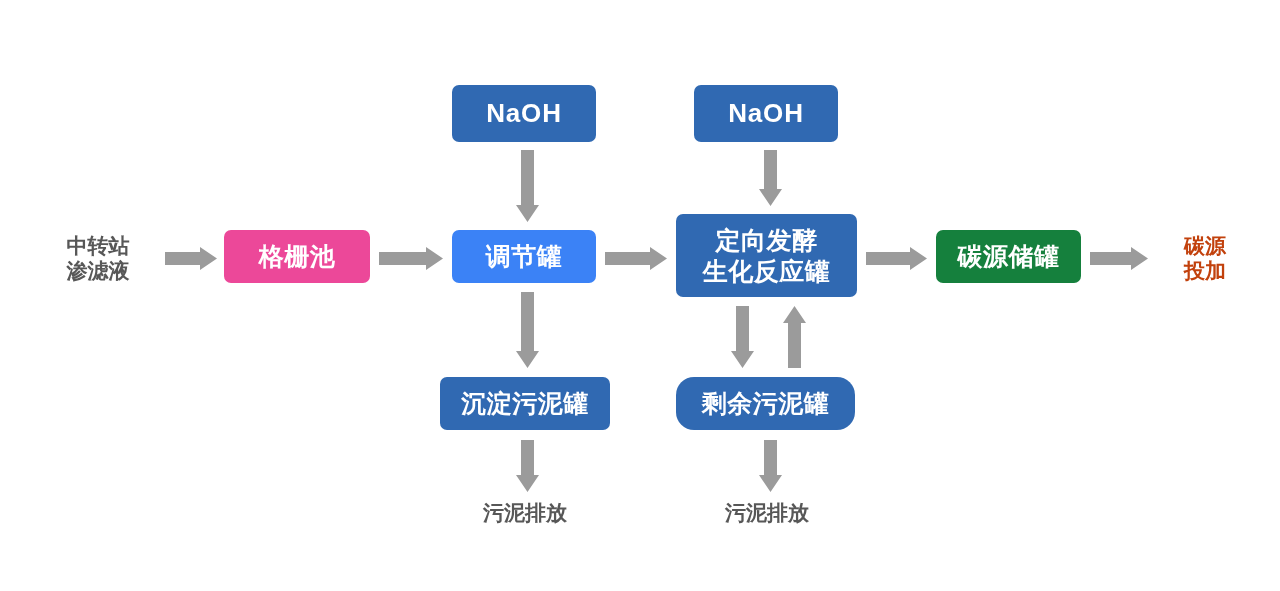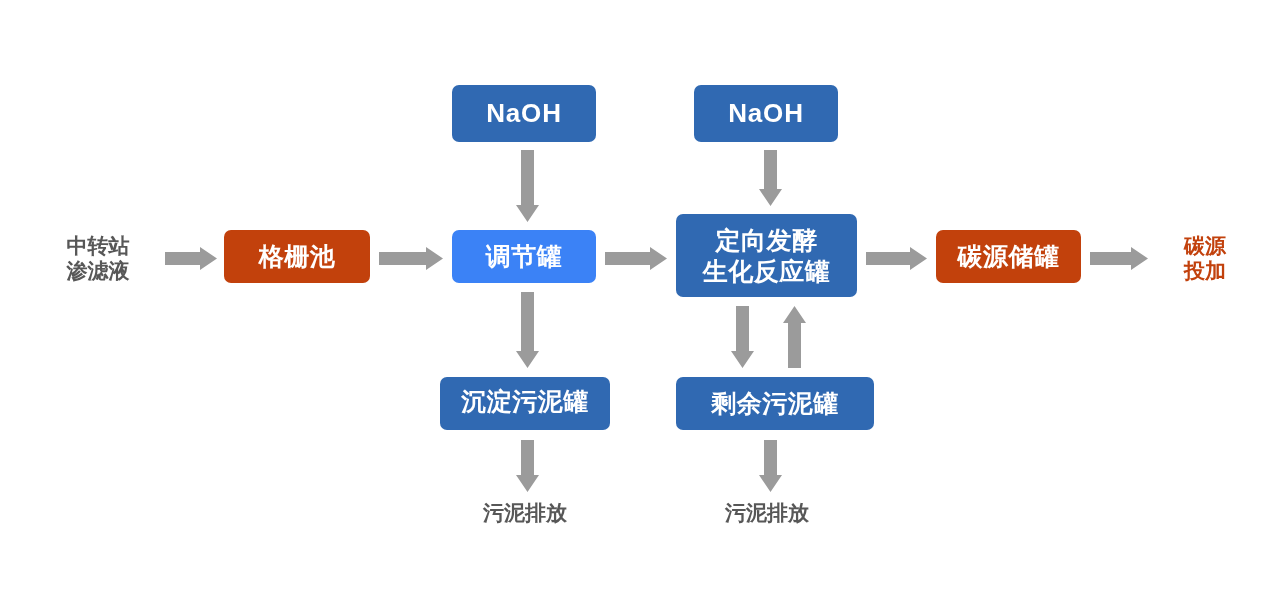--- a/index.html
+++ b/index.html
@@ -57,31 +57,31 @@
   }
   .arrow svg { display: block; overflow: visible; }
 </style>
 </head>
 <body>
 
 <div id="canvas" style="background: rgb(255, 255, 255);">
   <div id="nodes-layer">
       <div class="plabel" style="color: rgb(87, 87, 87); left: 38px; top: 222px; width: 120px; height: 72px;">中转站
 渗滤液</div>
-      <div class="node cn" style="background: #c2410c; color: rgb(255, 255, 255); left: 224px; top: 230px; width: 146px; height: 53px;">格栅池</div>
+      <div class="node cn" style="background: #ec4899; color: rgb(255, 255, 255); left: 224px; top: 230px; width: 146px; height: 53px;">格栅池</div>
       <div class="node latin" style="background: rgb(48, 105, 178); color: rgb(255, 255, 255); left: 452px; top: 85px; width: 144px; height: 57px;">NaOH</div>
       <div class="node cn" style="background: #3b82f6; color: rgb(255, 255, 255); left: 452px; top: 230px; width: 144px; height: 53px;">调节罐</div>
       <div class="node latin" style="background: rgb(48, 105, 178); color: rgb(255, 255, 255); left: 694px; top: 85px; width: 144px; height: 57px;">NaOH</div>
       <div class="node cn-two" style="background: rgb(48, 105, 178); color: rgb(255, 255, 255); left: 676px; top: 214px; width: 181px; height: 83px;">定向发酵
 生化反应罐</div>
-      <div class="node cn" style="background: #c2410c; color: rgb(255, 255, 255); left: 936px; top: 230px; width: 145px; height: 53px;">碳源储罐</div>
+      <div class="node cn" style="background: #15803d; color: rgb(255, 255, 255); left: 936px; top: 230px; width: 145px; height: 53px;">碳源储罐</div>
       <div class="plabel" style="color: #c2410c; left: 1155px; top: 222px; width: 100px; height: 72px;">碳源
 投加</div>
-      <div class="node cn" style="background: rgb(48, 105, 178); color: rgb(255, 255, 255); left: 440px; top: 377px; width: 170px; height: 53px; font-family: Liberation Mono, monospace;">沉淀污泥罐</div>
-      <div class="node cn" style="background: rgb(48, 105, 178); color: rgb(255, 255, 255); left: 676px; top: 377px; width: 198px; height: 53px;">剩余污泥罐</div>
+      <div class="node cn" style="background: rgb(48, 105, 178); color: rgb(255, 255, 255); left: 440px; top: 377px; width: 170px; height: 53px;">沉淀污泥罐</div>
+      <div class="node cn" style="background: rgb(48, 105, 178); color: rgb(255, 255, 255); left: 676px; top: 377px; width: 179px; height: 53px; border-radius: 18px;">剩余污泥罐</div>
       <div class="plabel" style="color: rgb(87, 87, 87); left: 455px; top: 495px; width: 140px; height: 36px;">污泥排放</div>
       <div class="plabel" style="color: rgb(87, 87, 87); left: 697px; top: 495px; width: 140px; height: 36px;">污泥排放</div>
     </div>
   <div id="arrows-layer">
       <div class="arrow" style="left: 165px; top: 247px; width: 52px; height: 23px;">
         <svg width="52" height="23" viewBox="0 0 52 23">
           <path d="M0,5 L35,5 L35,0 L52,11.5 L35,23 L35,18 L0,18 Z" fill="#9b9b9b"></path>
         </svg>
       </div>
       <div class="arrow" style="left: 379px; top: 247px; width: 64px; height: 23px;">

